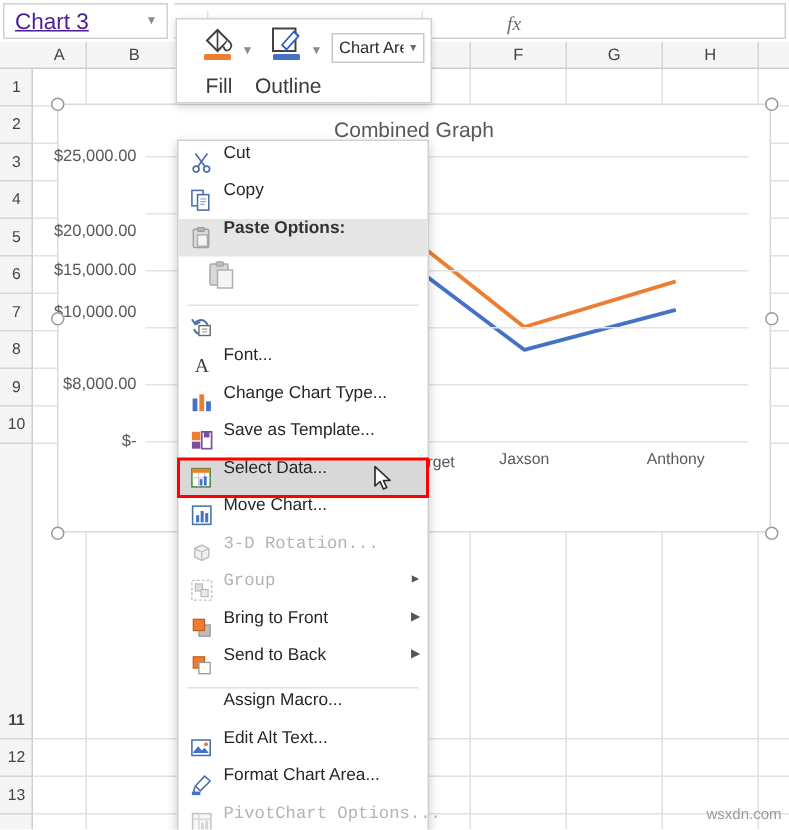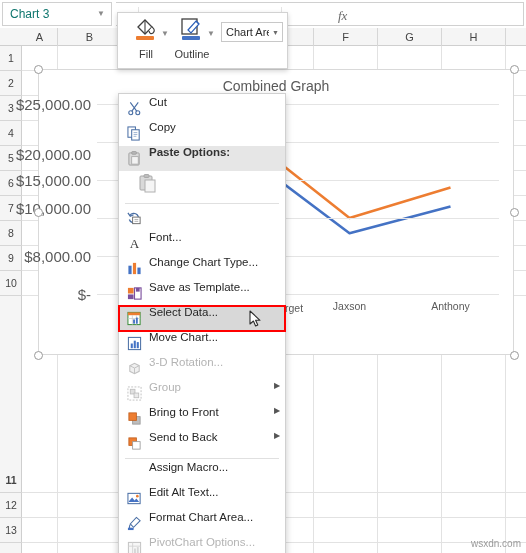--- a/index.html
+++ b/index.html
@@ -13,21 +13,21 @@
     position:relative;
   }
   .root{position:absolute;left:0;top:0;width:526px;height:553px;overflow:hidden;}
 
   
   .namebox{
     position:absolute;left:2px;top:2px;width:110px;height:24px;
     border:1px solid #d0d0d0;background:#fff;
     display:flex;align-items:center;box-sizing:border-box;
   }
-  .namebox .nb-text{flex:1;padding-left:7px;font-size:12px;color:#0f766e;}
+  .namebox .nb-text{flex:1;padding-left:7px;font-size:15px;color:#4c1d95;text-decoration:underline;}
   .namebox .nb-arrow{width:20px;text-align:center;color:#8a8a8a;font-size:8px;line-height:1;}
   .fbar{
     position:absolute;left:116px;top:2px;width:408px;height:24px;
     border:1px solid #d0d0d0;border-left:none;background:#fff;box-sizing:border-box;
   }
   .fbar-sep{position:absolute;top:4px;width:1px;height:18px;background:#e3e3e3;}
   .fx{position:absolute;left:222px;top:5px;font-family:"Liberation Serif",serif;font-style:italic;font-size:13px;color:#6b6b6b;}
   .chev{position:absolute;color:#8a8a8a;font-size:9px;}
 
   
@@ -67,21 +67,21 @@
     background:#ffffff;border:1px solid #d9d9d9;box-sizing:border-box;
   }
   .chart-title{
     position:absolute;left:0;top:8px;width:100%;text-align:center;
     font-size:14px;color:#595959;font-family:"Liberation Sans",sans-serif;
   }
   .plot{position:absolute;left:58px;top:34px;right:14px;height:190px;}
   .plotline{position:absolute;left:0;right:0;height:1px;background:#e4e4e4;}
   .ylab{
     position:absolute;right:100%;margin-right:6px;text-align:center;
-    font-size:15px;color:#5a5a5a;white-space:nowrap;transform:translateY(-50%);
+    font-size:11px;color:#5a5a5a;white-space:nowrap;transform:translateY(-50%);
   }
   .xlab{
     position:absolute;top:196px;font-size:10.5px;color:#5a5a5a;
     text-align:right;transform:translateX(-50%);white-space:nowrap;
   }
   .legend{position:absolute;left:0;right:0;top:232px;display:flex;justify-content:center;gap:22px;}
   .legitem{display:flex;align-items:center;gap:5px;font-size:10.5px;color:#5a5a5a;}
   .legswatch{width:20px;height:3px;border-radius:1px;}
 
   .handle{
@@ -89,21 +89,21 @@
     background:#fff;border:1px solid #9a9a9a;box-sizing:border-box;
   }
 
   
   .minibar{
     position:absolute;left:117px;top:12px;width:171px;height:57px;
     background:#fff;border:1px solid #d2d2d2;box-sizing:border-box;
     box-shadow:0 2px 5px rgba(0,0,0,.18);
   }
   .mb-btn{position:absolute;top:4px;width:44px;text-align:center;cursor:default;}
-  .mb-lab{font-size:11px;color:#3b3b3b;margin-top:1px;}
+  .mb-lab{font-size:14px;color:#3b3b3b;margin-top:1px;}
   .mb-caret{position:absolute;top:16px;font-size:8px;color:#8a8a8a;}
   .mb-combo{
     position:absolute;left:103px;top:9px;width:62px;height:20px;
     border:1px solid #c8c8c8;background:#fff;box-sizing:border-box;
     display:flex;align-items:center;font-size:11px;color:#2b2b2b;
   }
   .mb-combo span.txt{flex:1;padding-left:4px;white-space:nowrap;overflow:hidden;}
   .mb-combo span.arr{width:13px;text-align:center;font-size:7px;color:#6b6b6b;}
 
   
@@ -114,21 +114,21 @@
     padding:2px 0;
   }
   .mi{
     position:relative;height:25px;display:flex;align-items:flex-start;
     font-size:11.5px;color:#262626;box-sizing:border-box;
   }
   .mi .ico{width:30px;height:25px;display:flex;align-items:center;justify-content:center;flex:0 0 30px;}
   .mi .lbl{flex:1;white-space:nowrap;}
   .mi .sub{width:16px;text-align:center;font-size:8px;color:#555;}
   .mi.header{font-weight:bold;color:#333;background:#e6e6e6;}
-  .mi.disabled{color:#b4b4b4;}
+  .mi.disabled{color:#b4b4b4;font-family:Liberation Mono, monospace;}
   .mi.sel{background:#d8d8d8;}
   .mi.pastebtn{height:30px;}
   .mi-sep{height:1px;background:#e0e0e0;margin:2px 6px;}
   .hl-box{
     position:absolute;left:-1px;top:-1px;right:-1px;bottom:-1px;
     border:2px solid #ff0000;box-sizing:border-box;pointer-events:none;
   }
   .cursor{position:absolute;left:249px;top:310px;width:13px;height:18px;}
 
   .wm{

